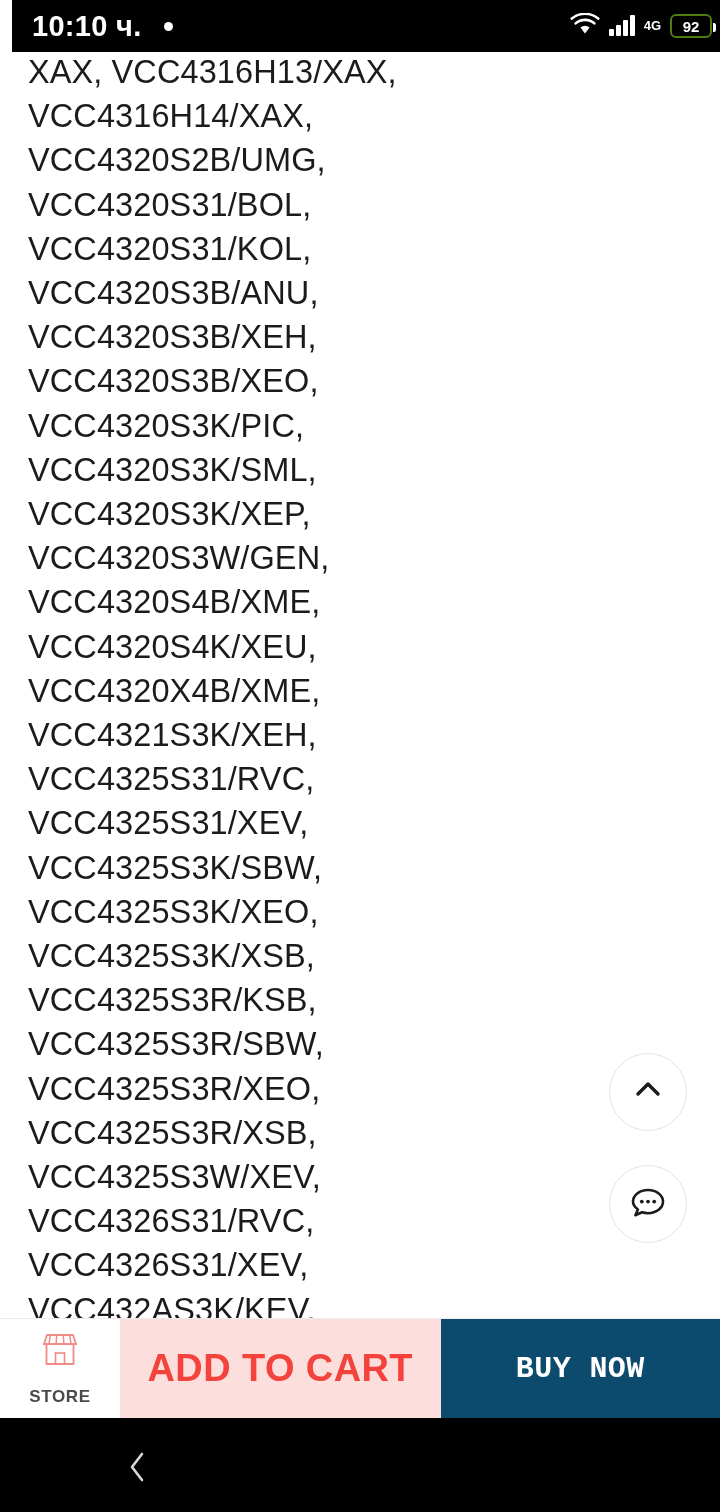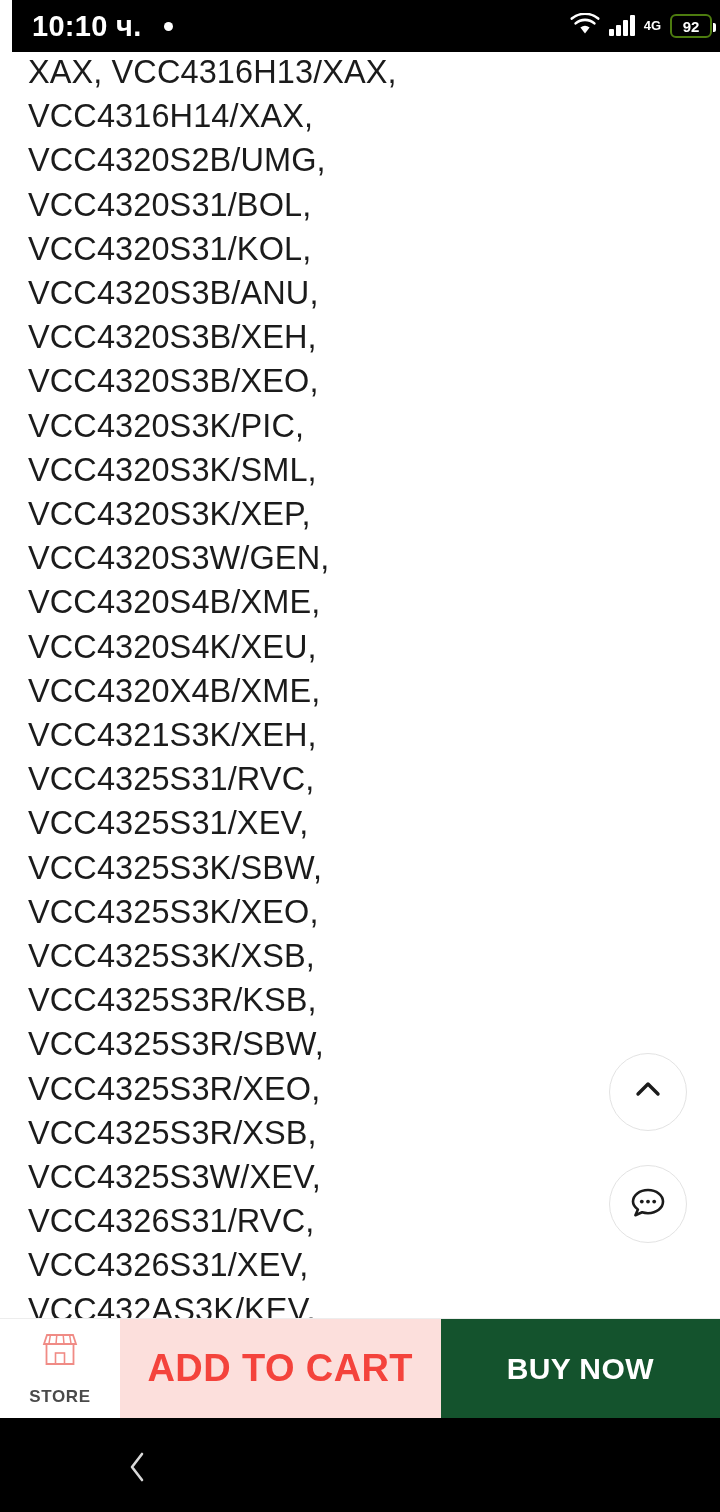--- a/index.html
+++ b/index.html
@@ -134,22 +134,22 @@
     display:flex; align-items:center; justify-content:center;
   }
   #add-cart-label {
     color:#F4433C;
     font-size:38px;
     font-weight:700;
     letter-spacing:0.4px;
   }
   #buy-now-btn {
     flex:1.5;
-    background:#14532d;
-    display:flex; align-items:center; justify-content:center;
+    background:#0c4a6e;
+    display:flex; align-items:center; justify-content:center;font-family:Liberation Mono, monospace;
   }
   #buy-now-label {
     color:#ffffff;
     font-size:30px;
     font-weight:700;
     letter-spacing:0.4px;
   }
 
   
   #nav-bar {

